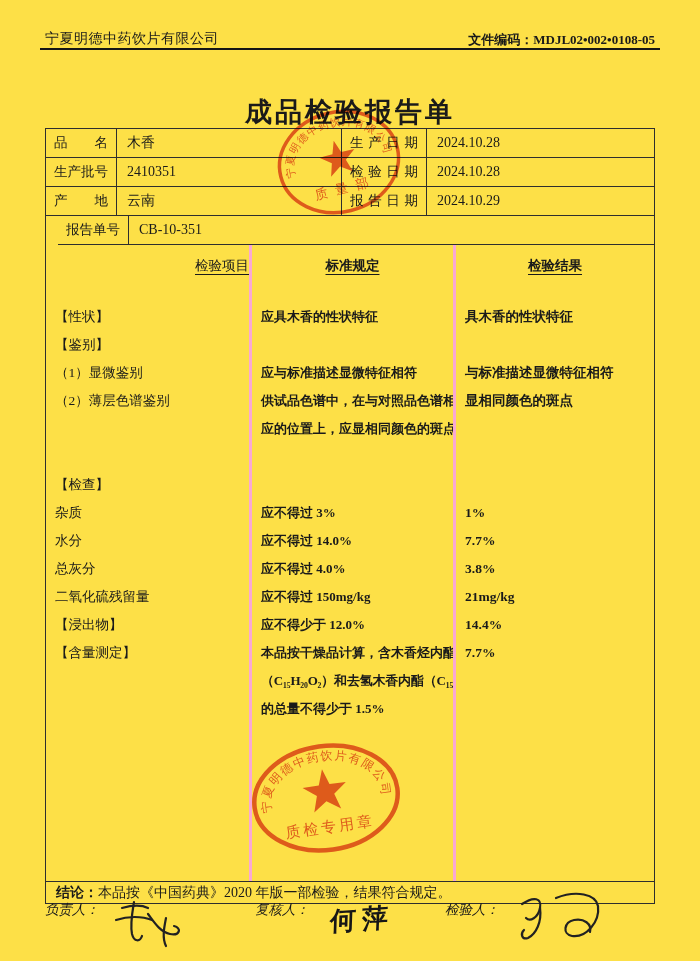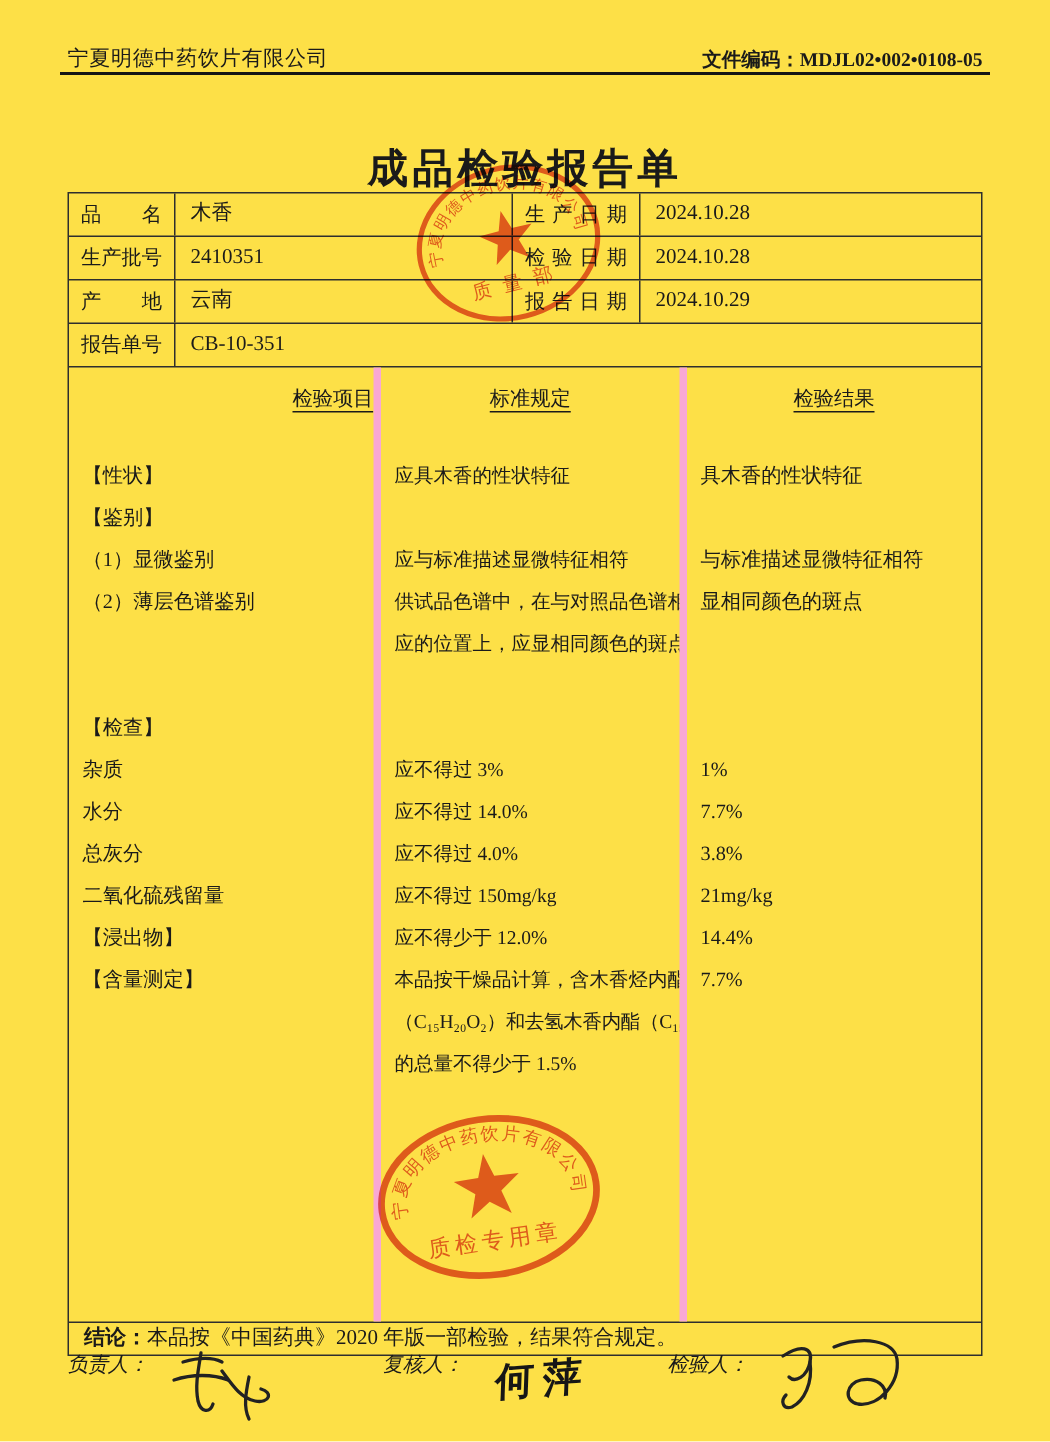--- a/index.html
+++ b/index.html
@@ -11,30 +11,30 @@
   .hdr-right{position:absolute;right:45px;top:31px;font-size:13px;font-weight:bold;}
   .hdr-rule{position:absolute;left:40px;top:48px;width:620px;height:2px;background:#151515;}
   .title{position:absolute;left:0;right:0;top:74px;text-align:center;
          font-size:27px;font-weight:bold;letter-spacing:3px;margin-top:20px;}
 
   
   .doc-table{position:absolute;left:45px;top:128px;width:610px;box-sizing:border-box;
              border:1px solid #2e2e2e;}
   .info-row{display:grid;grid-template-columns:70px 225px 85px 1fr;height:28px;
             border-bottom:1px solid #2e2e2e;}
-  .info-row.row4{grid-template-columns:70px 1fr;}
+  .info-row.row4{grid-template-columns:70px 1fr;margin-left:12px;}
   .cell{line-height:27px;font-size:14px;white-space:nowrap;overflow:hidden;box-sizing:border-box;}
   .cell + .cell{border-left:1px solid #2e2e2e;}
   .cell-label{padding:0 8px;font-size:13.5px;text-align:justify;text-align-last:justify;}
   .cell-value{padding-left:10px;}
 
   .main-section{display:grid;grid-template-columns:203px 204px 1fr;height:636px;
                 border-bottom:1px solid #2e2e2e;}
   .sec-col{box-sizing:border-box;overflow:hidden;}
-  .sec-col + .sec-col{border-left:5px solid #f9a8d4;}
+  .sec-col + .sec-col{border-left:3px solid #f9a8d4;font-weight:bold;}
   .sec-head{height:40px;box-sizing:border-box;padding-top:12px;font-size:13.5px;text-align:right;}
   .sec-head span{text-decoration:underline;text-underline-offset:4px;}
   .sec-head.left{padding-left:10px;}
   .sec-head.center{text-align:center;}
   .sec-lines{padding-top:18px;}
   .sec-line{height:28px;line-height:28px;font-size:13.5px;white-space:nowrap;padding-left:9px;}
   .sec-col.c2 .sec-line{font-size:13px;}
   .sec-line.compact{font-size:11px;letter-spacing:-.2px;}
 
   .conclusion{height:21px;line-height:21px;font-size:14px;padding-left:10px;white-space:nowrap;}

